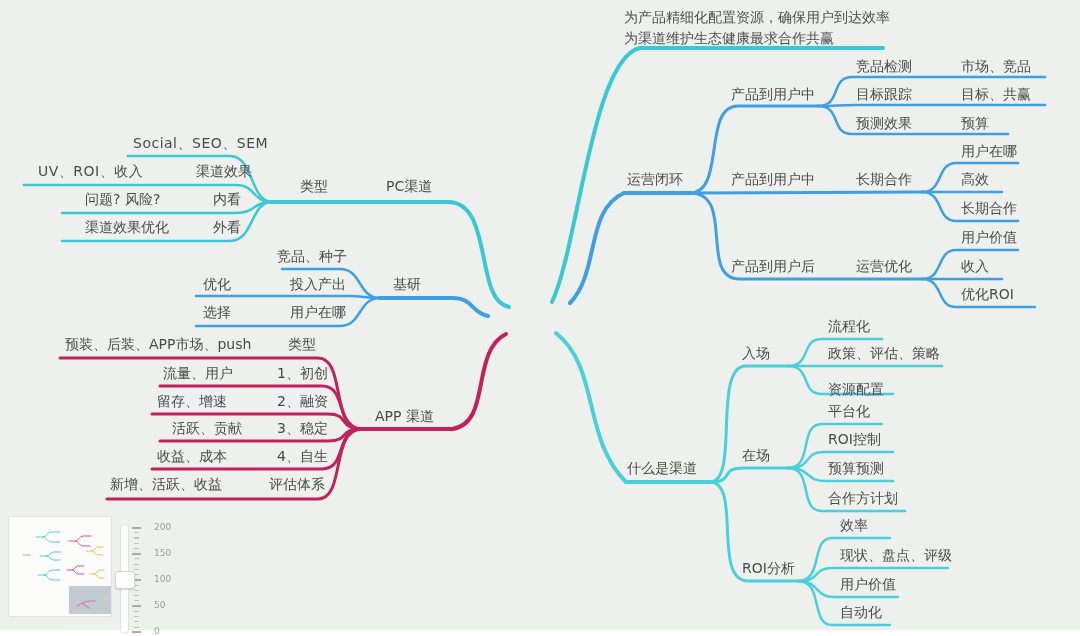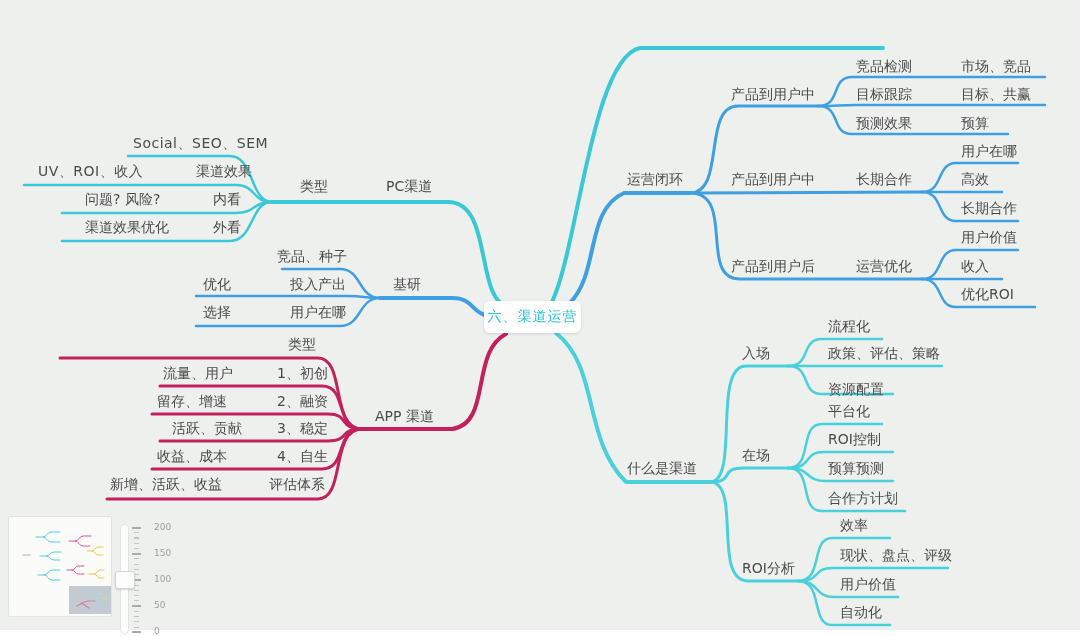--- a/index.html
+++ b/index.html
@@ -79,42 +79,44 @@
     <path d="M788,468 C814,468 802,452 824,452 L893,452" stroke="#49d0db" stroke-width="2.5"></path>
     <path d="M788,468 C812,468 804,481 826,481 L893,481" stroke="#49d0db" stroke-width="2.5"></path>
     <path d="M788,468 C814,468 798,511 822,511 L905,511" stroke="#49d0db" stroke-width="2.5"></path>
     <path d="M710,482 C742,482 712,581 748,581 L798,581" stroke="#49d0db" stroke-width="3"></path>
     <path d="M798,581 C824,581 810,538 832,538 L890,538" stroke="#49d0db" stroke-width="2.5"></path>
     <path d="M798,581 C822,581 812,568 832,568 L948,568" stroke="#49d0db" stroke-width="2.5"></path>
     <path d="M798,581 C820,581 814,597 834,597 L898,597" stroke="#49d0db" stroke-width="2.5"></path>
     <path d="M798,581 C824,581 810,625 832,625 L890,625" stroke="#49d0db" stroke-width="2.5"></path>
   </svg>
 
+  <div class="note" style="left:624px;top:9px">为产品精细化配置资源，确保用户到达效率</div>
+  <div class="note" style="left:624px;top:30px">为渠道维护生态健康最求合作共赢</div>
 
-  <div class="root-node">六、渠道运营</div>
 
   <div class="lbl" style="left:386px;top:179px">PC渠道</div>
   <div class="lbl" style="left:300px;top:179px">类型</div>
   <div class="lbl en" style="left:133px;top:136px">Social、SEO、SEM</div>
   <div class="lbl" style="left:196px;top:164px">渠道效果</div>
   <div class="lbl en" style="left:38px;top:164px">UV、ROI、收入</div>
   <div class="lbl" style="left:213px;top:192px">内看</div>
   <div class="lbl" style="left:85px;top:192px">问题? 风险?</div>
   <div class="lbl" style="left:213px;top:220px">外看</div>
   <div class="lbl" style="left:85px;top:220px">渠道效果优化</div>
 
   <div class="lbl" style="left:393px;top:277px">基研</div>
   <div class="lbl" style="left:277px;top:249px">竞品、种子</div>
   <div class="lbl" style="left:290px;top:277px">投入产出</div>
   <div class="lbl" style="left:203px;top:277px">优化</div>
   <div class="lbl" style="left:290px;top:305px">用户在哪</div>
   <div class="lbl" style="left:203px;top:305px">选择</div>
 
   <div class="lbl" style="left:375px;top:409px">APP 渠道</div>
   <div class="lbl" style="left:288px;top:337px">类型</div>
+  <div class="lbl" style="left:65px;top:337px">预装、后装、APP市场、push</div>
   <div class="lbl" style="left:277px;top:366px">1、初创</div>
   <div class="lbl" style="left:163px;top:366px">流量、用户</div>
   <div class="lbl" style="left:277px;top:394px">2、融资</div>
   <div class="lbl" style="left:157px;top:394px">留存、增速</div>
   <div class="lbl" style="left:277px;top:421px">3、稳定</div>
   <div class="lbl" style="left:172px;top:421px">活跃、贡献</div>
   <div class="lbl" style="left:277px;top:449px">4、自生</div>
   <div class="lbl" style="left:157px;top:449px">收益、成本</div>
   <div class="lbl" style="left:269px;top:477px">评估体系</div>
   <div class="lbl" style="left:110px;top:477px">新增、活跃、收益</div>

